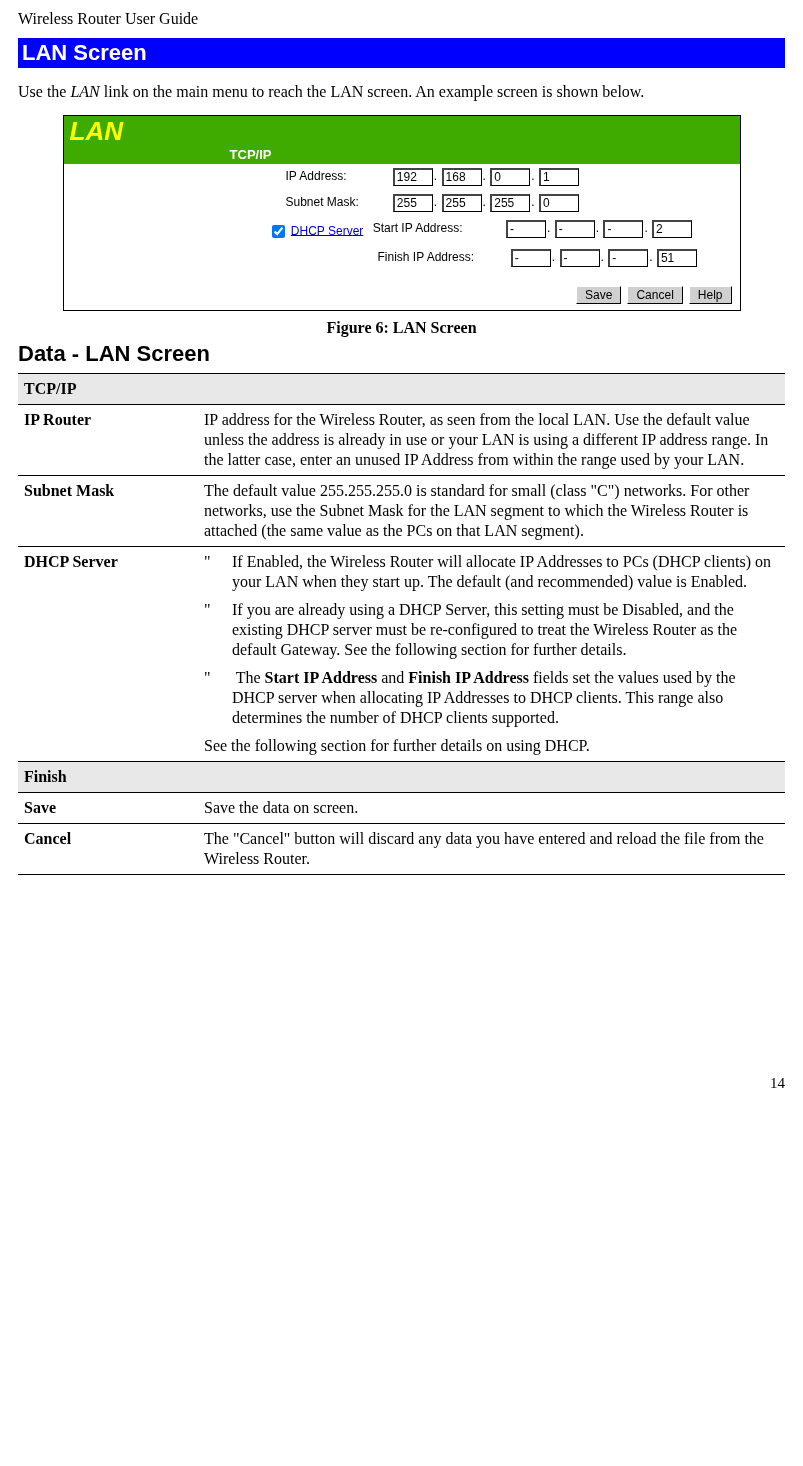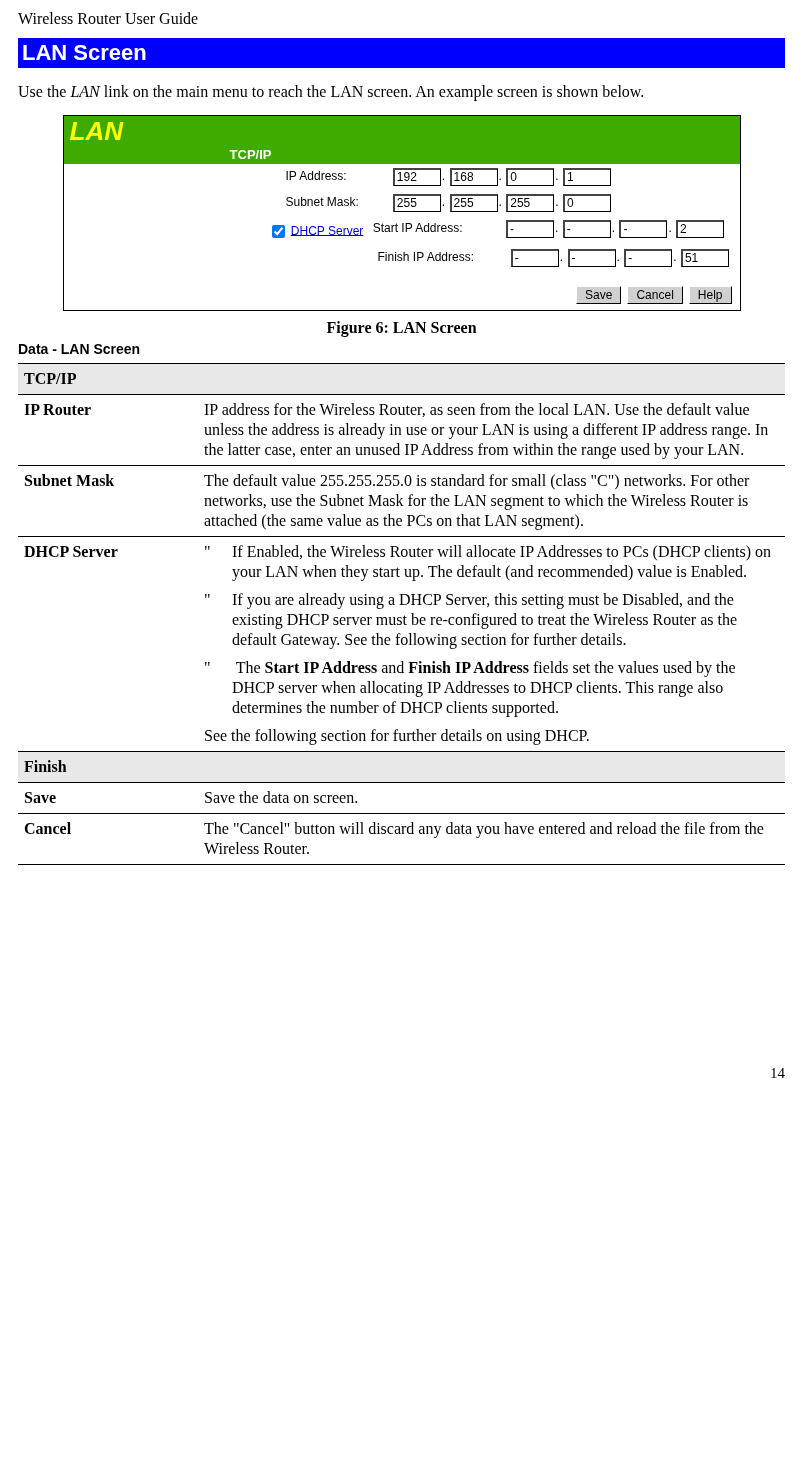--- a/index.html
+++ b/index.html
@@ -66,21 +66,21 @@
   }
   .form-body {
     padding: 4px 8px 6px 222px;
     font-family: "MS Sans Serif", Arial, sans-serif;
     font-size: 12px;
   }
   .row { margin-bottom: 8px; white-space: nowrap; }
   .lbl { display: inline-block; width: 104px; }
   .lbl2 { display: inline-block; width: 130px; margin-left: 0; }
   .octet {
-    width: 48px;
+    width: 40px;
     height: 18px;
     border: 1px solid #000;
     border-top: 2px solid #444;
     border-left: 2px solid #444;
     font-family: inherit;
     font-size: 12px;
     text-align: left;
     padding: 0 2px;
     box-sizing: border-box;
     vertical-align: middle;
@@ -114,21 +114,21 @@
     cursor: pointer;
   }
   .caption {
     text-align: center;
     font-weight: bold;
     margin: 6px 0 4px 0;
   }
   .h2 {
     font-family: Arial, Helvetica, sans-serif;
     font-weight: bold;
-    font-size: 14px;
+    font-size: 22px;
     margin-bottom: 6px;
   }
   table.data {
     border-collapse: collapse;
     width: 100%;
   }
   table.data td, table.data th {
     vertical-align: top;
     padding: 5px 6px;
     text-align: left;

